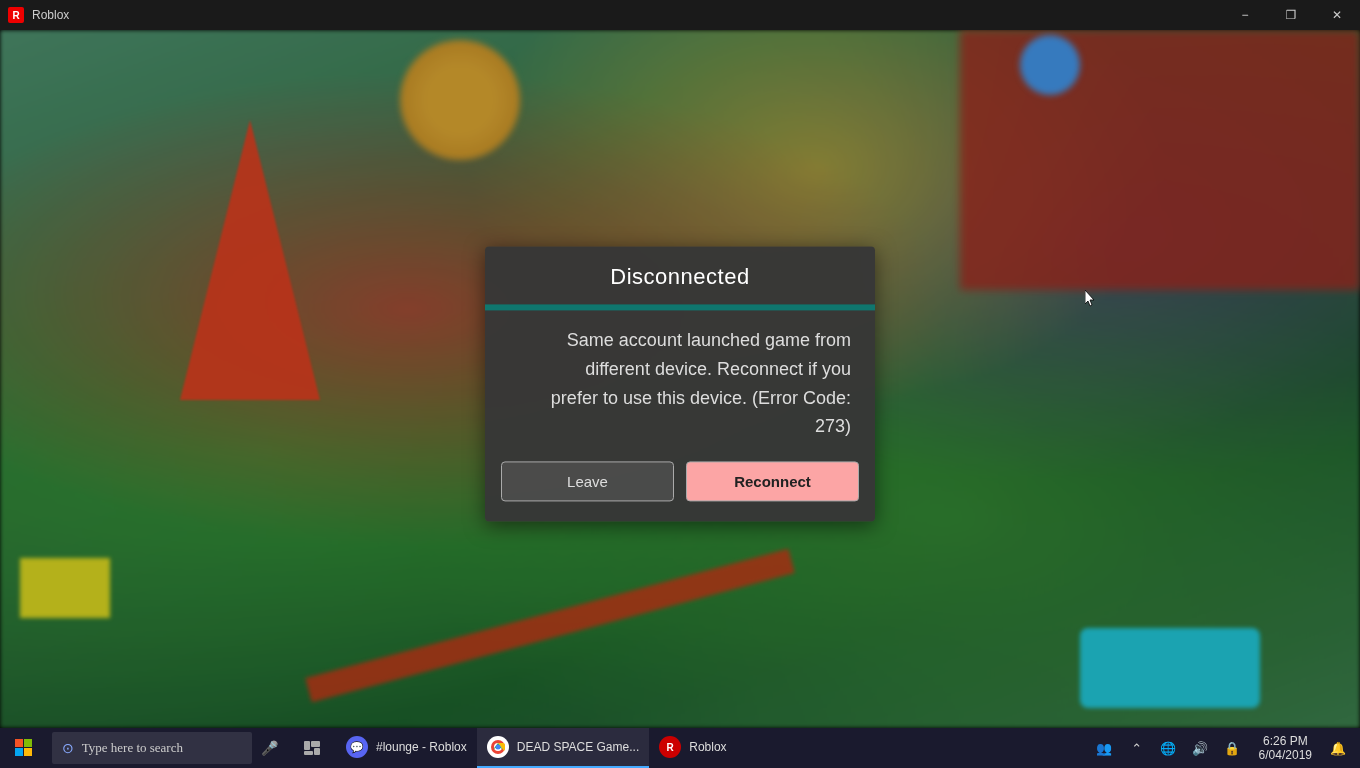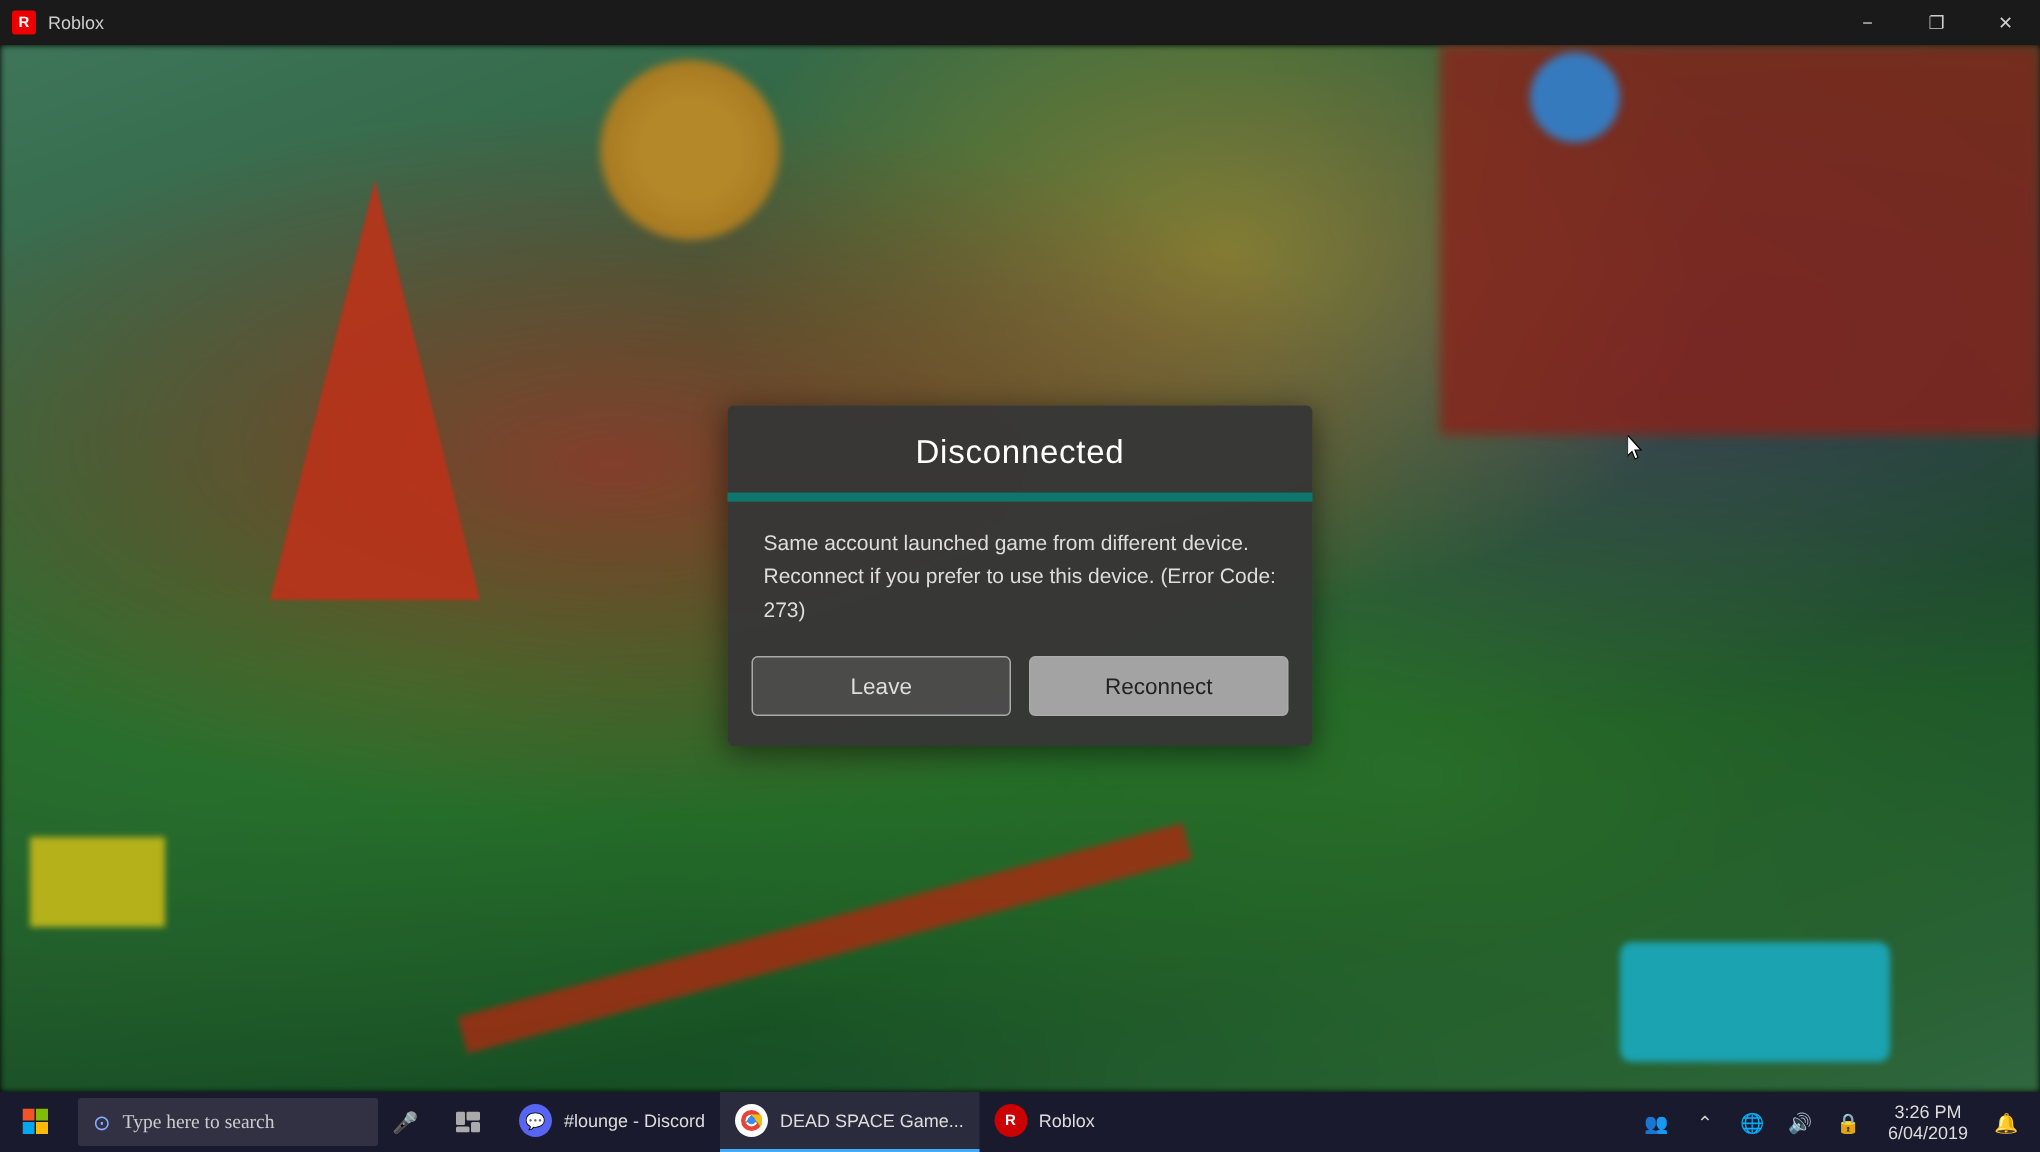--- a/index.html
+++ b/index.html
@@ -179,47 +179,48 @@
       margin-bottom: 16px;
     }
     #modal-title {
       color: #fff;
       font-size: 22px;
       font-weight: 400;
       letter-spacing: 0.5px;
     }
     #modal-message {
       color: #ddd;
-      font-size: 14px;
-      text-align: left;
+      font-size: 18px;
+      text-align: right;
       line-height: 1.6;
       padding: 0 24px 20px;
+      margin-left: 36px;
     }
     #modal-buttons {
       display: flex;
       gap: 12px;
       padding: 0 16px;
     }
     .modal-btn {
       flex: 1;
       height: 40px;
       border-radius: 4px;
       border: 1px solid #aaa;
       font-size: 15px;
       cursor: pointer;
       font-family: inherit;
     }
     #leave-btn {
       background: rgba(80,80,80,0.8);
       color: #ddd;
     }
     #reconnect-btn {
-      background: #a3a3a3;
+      background: #fca5a5;
       color: #222;
-      font-weight: 400;
+      font-weight: 700;
     }
 
     
     #taskbar {
       position: absolute;
       bottom: 0; left: 0; right: 0;
       height: 40px;
       background: #1a1a2e;
       display: flex;
       align-items: center;
@@ -401,21 +402,21 @@
     <svg width="16" height="14" viewBox="0 0 16 14">
       <rect x="0" y="0" width="6" height="9" rx="1" fill="#aaa"></rect>
       <rect x="7" y="0" width="9" height="6" rx="1" fill="#aaa"></rect>
       <rect x="0" y="10" width="9" height="4" rx="1" fill="#aaa"></rect>
       <rect x="10" y="7" width="6" height="7" rx="1" fill="#aaa"></rect>
     </svg>
   </div>
 
   <div class="taskbar-app">
     <div class="app-icon-circle" style="background:#5865F2; color:white; font-size:11px;">💬</div>
-    <span>#lounge - Discord</span>
+    <span>#lounge - Roblox</span>
   </div>
 
   <div class="taskbar-app active">
     <div class="app-icon-circle" style="background:white;">
       <svg width="14" height="14" viewBox="0 0 14 14">
         <circle cx="7" cy="7" r="7" fill="#EA4335"></circle>
         <circle cx="7" cy="7" r="4" fill="white"></circle>
         <path d="M7,3 L13,3 A7,7 0 0,1 13,11 Z" fill="#FBBC05"></path>
         <path d="M7,3 L1,11 A7,7 0 0,1 13,11 Z" fill="#34A853"></path>
         <circle cx="7" cy="7" r="2.5" fill="#4285F4"></circle>
@@ -431,18 +432,18 @@
 
   <div id="taskbar-spacer"></div>
 
   <div id="system-tray">
     <div class="tray-icon">👥</div>
     <div class="tray-icon">⌃</div>
     <div class="tray-icon">🌐</div>
     <div class="tray-icon">🔊</div>
     <div class="tray-icon">🔒</div>
     <div id="clock-area">
-      <span id="clock-time">3:26 PM</span>
+      <span id="clock-time">6:26 PM</span>
       <span id="clock-date">6/04/2019</span>
     </div>
     <div class="tray-icon">🔔</div>
   </div>
 </div>
 
 </body></html>

